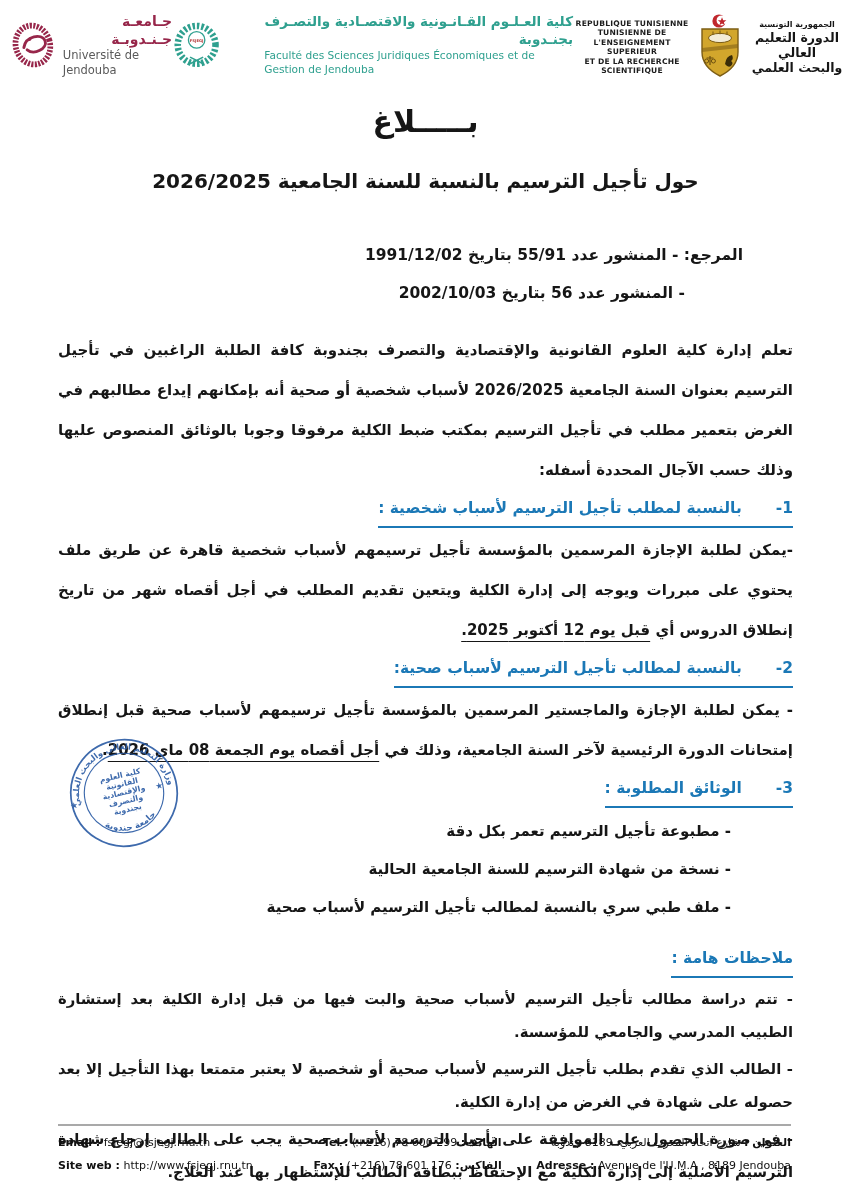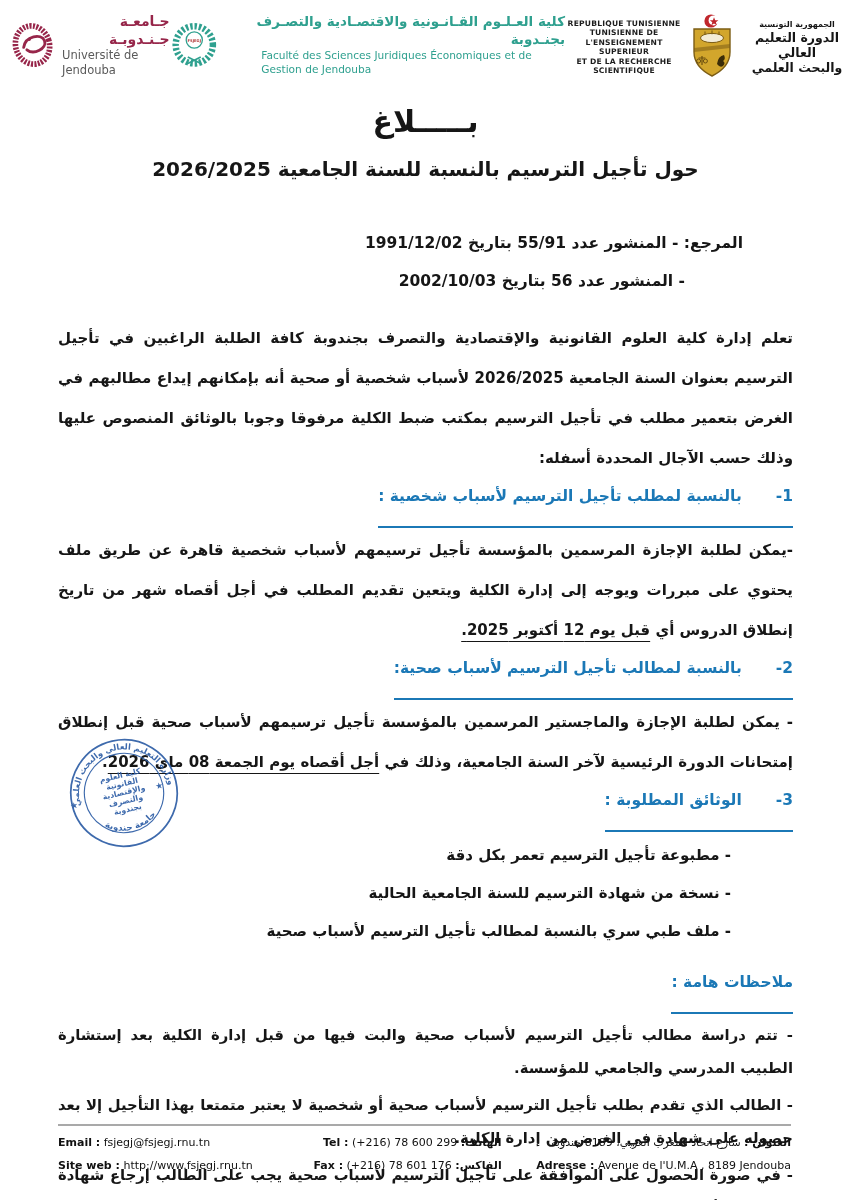--- a/index.html
+++ b/index.html
@@ -14,38 +14,38 @@
   
   .hdr{direction:ltr;display:flex;align-items:flex-start;justify-content:flex-end;
        padding:12px 4px 0 10px;height:84px;}
   .hdr-group{display:flex;align-items:center;gap:7px;}
   .uni-ar{color:var(--university-maroon,#97264a);font-weight:bold;font-size:14px;line-height:18px;text-align:right;direction:rtl;}
   .uni-fr{color:#5a5a5a;font-size:11.5px;line-height:15px;}
   .fac-ar{color:var(--faculty-teal,#2fa08f);font-weight:bold;font-size:13.5px;line-height:18px;direction:rtl;text-align:right;}
   .fac-fr{color:var(--faculty-teal,#2fa08f);font-size:10.6px;line-height:14px;margin-left:36px;}
   .min-fr{width:118px;text-align:center;}
   .min-fr div{font-size:7.6px;font-weight:bold;line-height:9.5px;color:#1d1d1d;letter-spacing:.2px;}
-  .min-ar{width:96px;text-align:center;direction:rtl;margin-left:8px;}
+  .min-ar{width:96px;text-align:center;direction:rtl;}
   .min-ar .sm{font-size:8px;font-weight:bold;line-height:10px;}
   .min-ar .bg{font-size:12.5px;font-weight:bold;line-height:15px;}
 
   
   .title{margin-top:6px;text-align:center;font-size:30px;font-weight:bold;line-height:40px;}
-  .subtitle{margin-top:12px;text-align:center;font-size:20px;font-weight:bold;line-height:30px;}
+  .subtitle{margin-top:24px;text-align:center;font-size:20px;font-weight:bold;line-height:30px;}
 
   
   .ref{margin-top:40px;padding-right:50px;font-size:15.5px;font-weight:bold;line-height:38px;}
   .ref .l2{padding-right:58px;}
 
   
   .intro{margin-top:18px;font-size:15px;font-weight:bold;line-height:40px;
          text-align:justify;}
   .sec-h{margin-top:4px;font-size:15.5px;color:var(--heading-blue,#1b78b6);line-height:28px;}
   .sec-h .inner{display:inline-block;border-bottom:2px solid var(--heading-blue,#1b78b6);
-                padding-bottom:16px;font-weight:bold;}
+                padding-bottom:4px;font-weight:bold;}
   .tab{display:inline-block;width:34px;}
   .body-p{margin-top:2px;font-size:15px;font-weight:bold;line-height:40px;text-align:justify;}
   .udate{text-decoration:underline;text-underline-offset:6px;font-weight:bold;}
 
   .doc-list{margin-top:4px;padding-right:62px;font-size:15px;font-weight:bold;line-height:38px;}
   .notes-h{margin-top:18px;}
   .note-p{margin-top:4px;font-size:14.8px;font-weight:bold;line-height:33px;text-align:justify;}
 
   
   .stamp{position:absolute;left:66px;top:730px;width:116px;height:126px;

